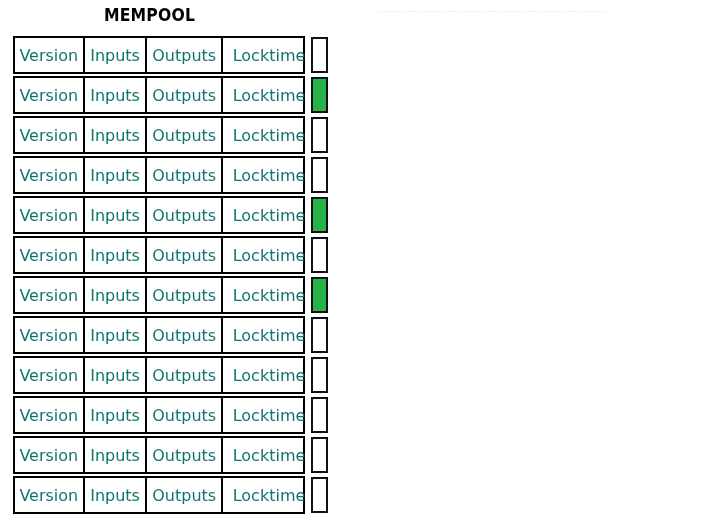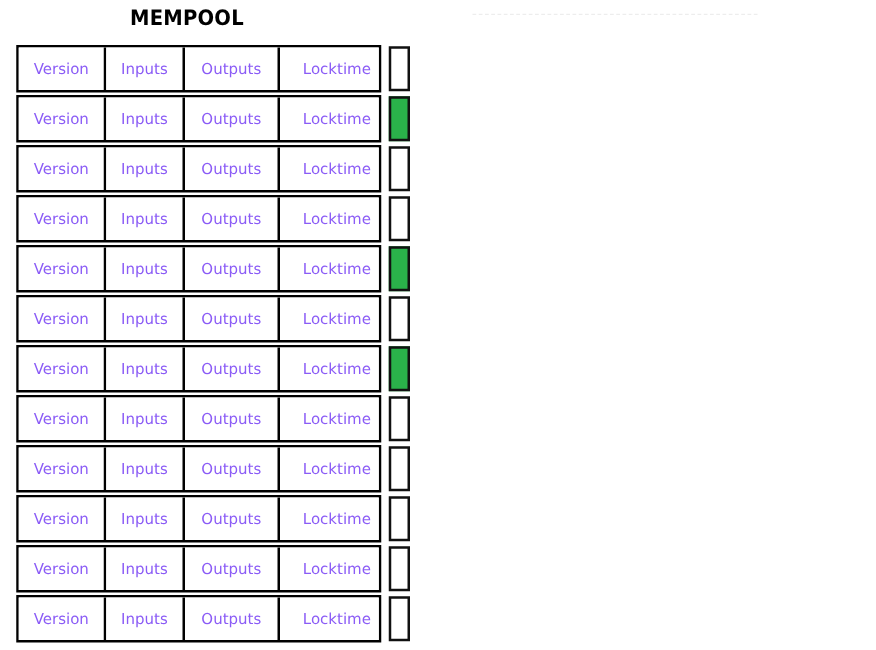--- a/index.html
+++ b/index.html
@@ -66,22 +66,22 @@
     border: 2px solid #000000;
     background: #ffffff;
   }
 
   .tx-cell {
     box-sizing: border-box;
     border-right: 2px solid #000000;
     display: flex;
     align-items: center;
     justify-content: center;
-    font-size: 12px;
-    color: #8b5cf6;
+    font-size: 16px;
+    color: #0f766e;
     background: #ffffff;
     white-space: nowrap;
   }
   .tx-cell:last-child { border-right: none; }
 
   .tx-cell.col-version  { width: 71px; }
   .tx-cell.col-inputs   { width: 64px; }
   .tx-cell.col-outputs  { width: 77px; }
   .tx-cell.col-locktime { width: 80px; padding-left: 12px; }
 

